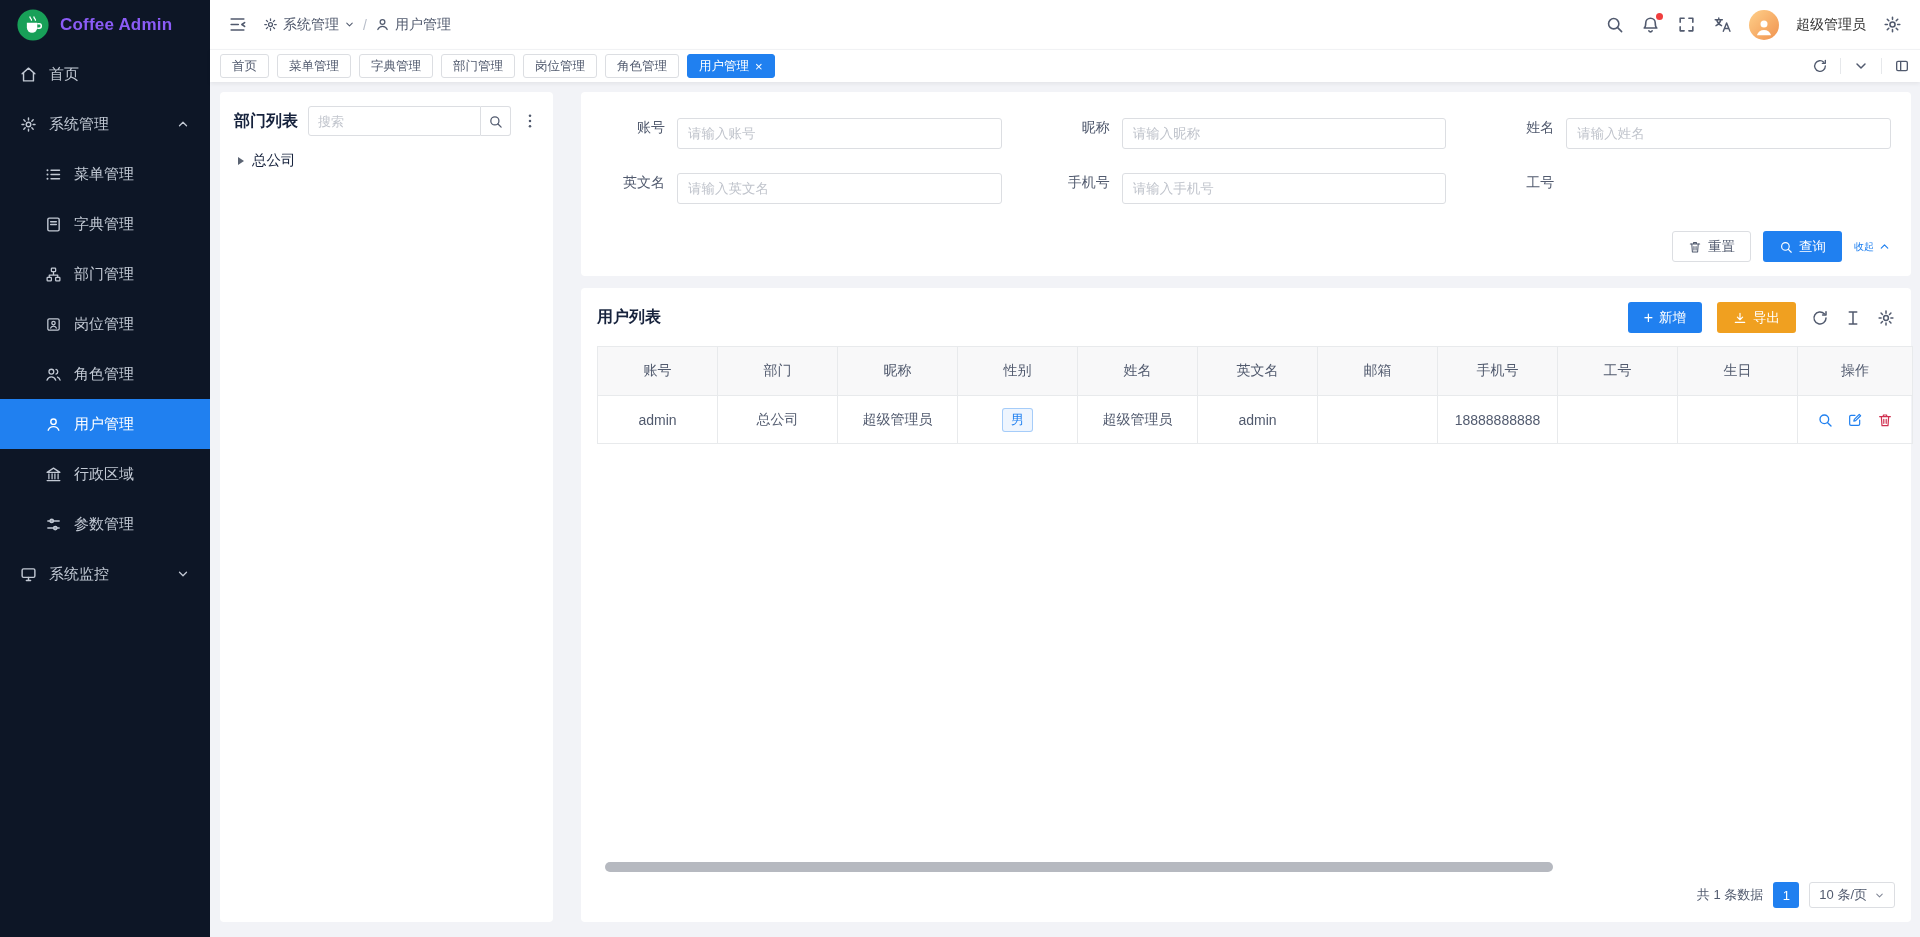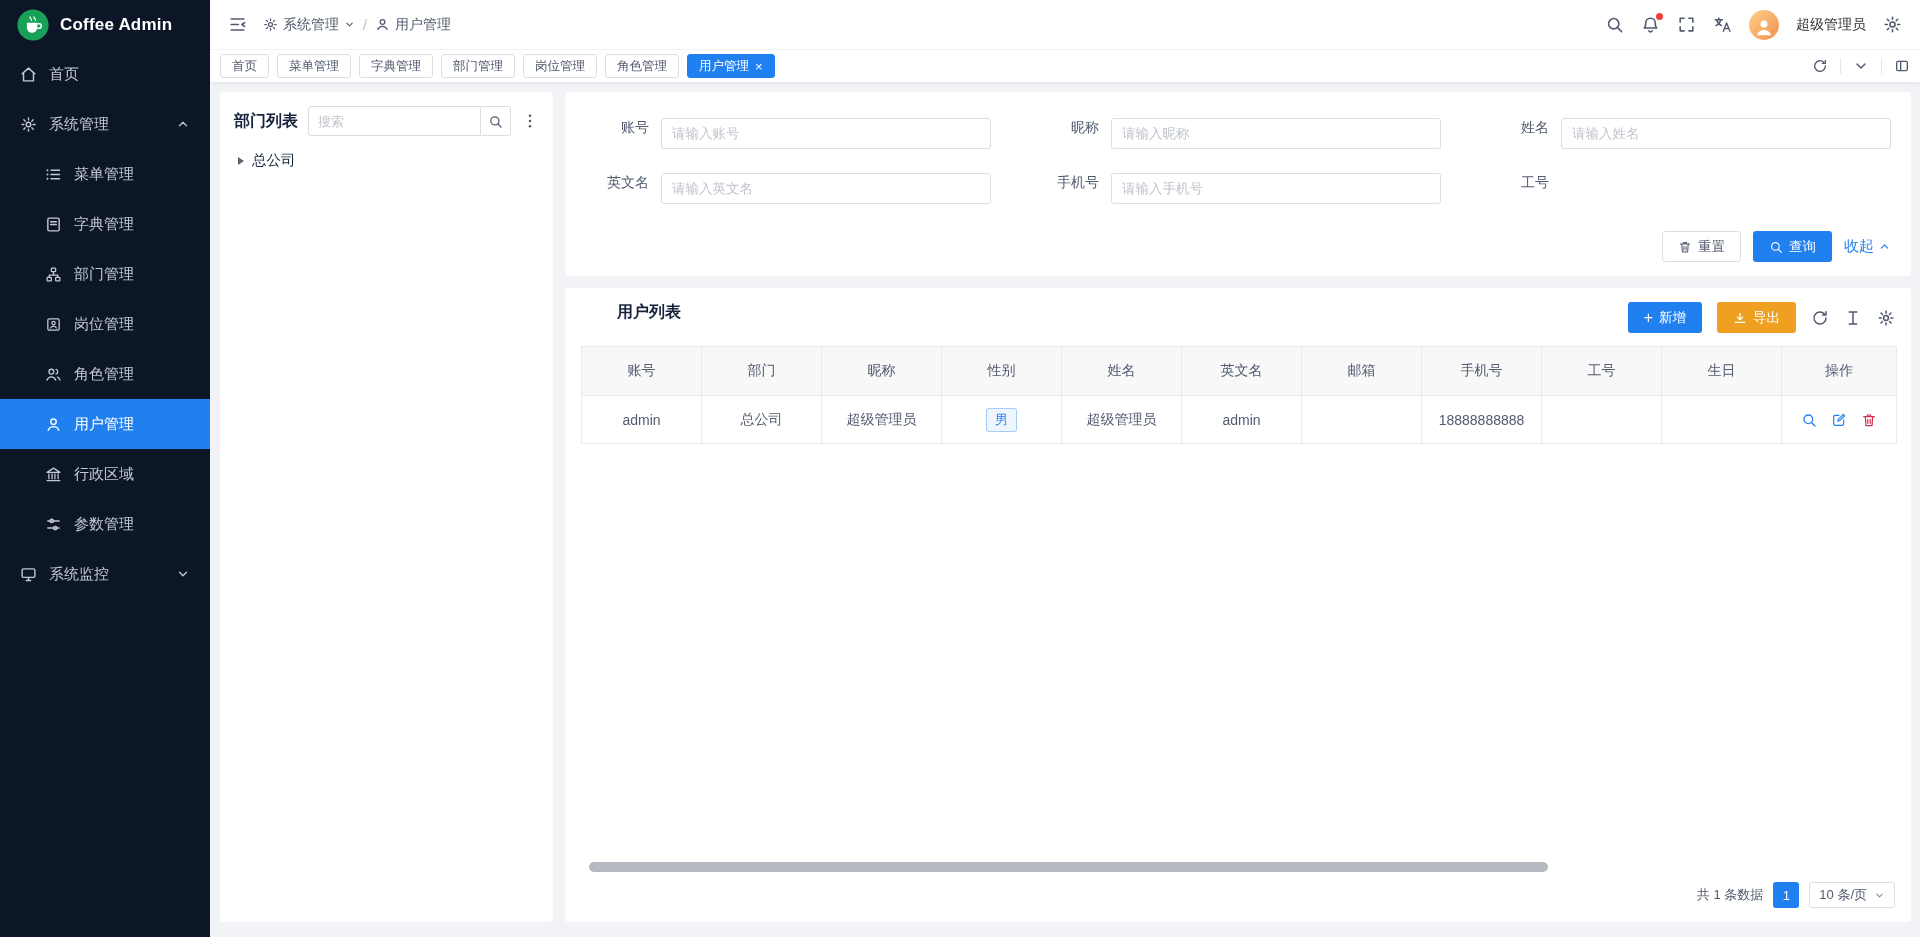--- a/index.html
+++ b/index.html
@@ -7,21 +7,21 @@
     font-family:"Liberation Sans","DejaVu Sans",sans-serif; }
   :root { --primary:#2080f0; --warning:#f0a020; --danger:#d03050; --success:#18a058;
           --sidebar:#0d1626; --border:#dcdee2; --tborder:#e8eaec; --text:#515a6e; --title:#17233d; }
   svg { display:block; }
   .app { display:flex; width:100%; height:100%; }
 
   
   .sidebar { width:210px; background:var(--sidebar); flex-shrink:0; display:flex; flex-direction:column; color:#c2c9d4; }
   .logo { height:49px; display:flex; align-items:center; gap:10px; padding:0 16px; flex-shrink:0; cursor:pointer; }
   .logo-icon svg { width:34px; height:34px; }
-  .logo-text { color:#ffffff; font-size:17px; font-weight:bold; letter-spacing:.2px; white-space:nowrap; }
+  .logo-text { color:#8b5cf6; font-size:17px; font-weight:bold; letter-spacing:.2px; white-space:nowrap; }
   .menu { flex:1; overflow:hidden; }
   .menu-item { height:50px; display:flex; align-items:center; gap:12px; padding:0 20px; font-size:15px; color:#c2c9d4; cursor:pointer; white-space:nowrap; }
   .menu-item .mi { width:17px; height:17px; flex-shrink:0; }
   .menu-item .chev { width:14px; height:14px; margin-left:auto; }
   .submenu .menu-item { padding-left:45px; }
   .menu-item.active { background:var(--primary); color:#fff; }
 
   
   .main { flex:1; min-width:0; display:flex; flex-direction:column; }
   .header { height:49px; background:#fff; display:flex; align-items:center; gap:16px; padding:0 18px; flex-shrink:0; }
@@ -41,21 +41,21 @@
   
   .tabbar { height:33px; background:#fff; display:flex; align-items:center; gap:8px; padding:0 10px; border-top:1px solid #f1f2f4; box-shadow:0 2px 4px rgba(0,0,0,.06); position:relative; z-index:2; flex-shrink:0; }
   .tab { height:24px; display:inline-flex; align-items:center; gap:6px; padding:0 11px; background:#fff; border:1px solid var(--border); border-radius:3px; font-size:12.5px; color:var(--text); cursor:pointer; white-space:nowrap; }
   .tab.active { background:var(--primary); border-color:var(--primary); color:#fff; }
   .tab .close { font-size:13px; line-height:1; }
   .tabbar-tools { margin-left:auto; display:flex; align-items:center; gap:12px; color:var(--text); }
   .tabbar-tools svg { width:16px; height:16px; cursor:pointer; }
   .tb-divider { width:1px; height:16px; background:#e6e8eb; }
 
   
-  .content { flex:1; min-height:0; display:flex; gap:12px; padding:10px 9px 15px 10px; }
+  .content { flex:1; min-height:0; display:flex; gap:28px; padding:10px 9px 15px 10px; }
   .card { background:#fff; border-radius:4px; }
 
   .dept-panel { width:333px; flex-shrink:0; padding:14px; display:flex; flex-direction:column; }
   .dept-head { display:flex; align-items:center; gap:10px; }
   .dept-title { font-size:16px; font-weight:600; color:var(--title); white-space:nowrap; }
   .dept-search { flex:1; min-width:0; display:flex; }
   .dept-search input { flex:1; min-width:0; height:30px; border:1px solid var(--border); border-radius:3px 0 0 3px; padding:0 9px; font-size:13px; color:#333; outline:none; }
   .dept-search input::placeholder { color:#c0c4cc; }
   .dept-search .sbtn { width:30px; height:30px; flex-shrink:0; border:1px solid var(--border); border-left:none; border-radius:0 3px 3px 0; background:#fff; display:flex; align-items:center; justify-content:center; color:#515a6e; cursor:pointer; }
   .dept-search .sbtn svg { width:15px; height:15px; }
@@ -71,26 +71,26 @@
   .field { display:flex; align-items:center; }
   .field label { width:64px; flex-shrink:0; text-align:right; margin-right:12px; font-size:14px; color:var(--text); white-space:nowrap; }
   .field input { flex:1; min-width:0; height:31px; border:1px solid var(--border); border-radius:3px; padding:0 10px; font-size:13.5px; color:#333; outline:none;margin-top:12px; }
   .field input::placeholder { color:#c0c4cc; }
   .form-actions { display:flex; justify-content:flex-end; align-items:center; gap:12px; margin-top:27px; }
   .btn { height:31px; display:inline-flex; align-items:center; gap:6px; padding:0 15px; border-radius:3px; font-size:13.5px; cursor:pointer; border:1px solid transparent; white-space:nowrap; }
   .btn svg { width:14px; height:14px; }
   .btn-default { background:#fff; border-color:var(--border); color:var(--text); }
   .btn-primary { background:var(--primary); color:#fff; }
   .btn-warning { background:var(--warning); color:#fff; }
-  .link-collapse { display:inline-flex; align-items:center; gap:4px; color:var(--primary); font-size:15px; cursor:pointer; }
+  .link-collapse { display:inline-flex; align-items:center; gap:4px; color:var(--primary); font-size:10px; cursor:pointer; }
   .link-collapse svg { width:13px; height:13px; }
 
   
   .list-card { flex:1; min-height:0; padding:14px 16px; display:flex; flex-direction:column; }
-  .list-head { display:flex; flex-shrink:0;margin-left:36px; }
+  .list-head { display:flex; align-items:center; flex-shrink:0; }
   .list-title { font-size:16px; font-weight:600; color:var(--title); }
   .list-actions { margin-left:auto; display:flex; align-items:center; gap:15px; }
   .tool-icon { width:18px; height:18px; color:#515a6e; cursor:pointer; }
   .plus-glyph { font-size:16px; line-height:1; }
 
   .table-wrap { margin-top:13px; flex-shrink:0; }
   table { width:100%; border-collapse:collapse; table-layout:fixed; }
   th,td { border:1px solid var(--tborder); text-align:center; padding:0 8px; white-space:nowrap; overflow:hidden; }
   th { background:#f8f8f9; color:var(--text); font-size:14px; font-weight:500; height:49px; }
   td { color:var(--text); font-size:14px; height:48px; }

